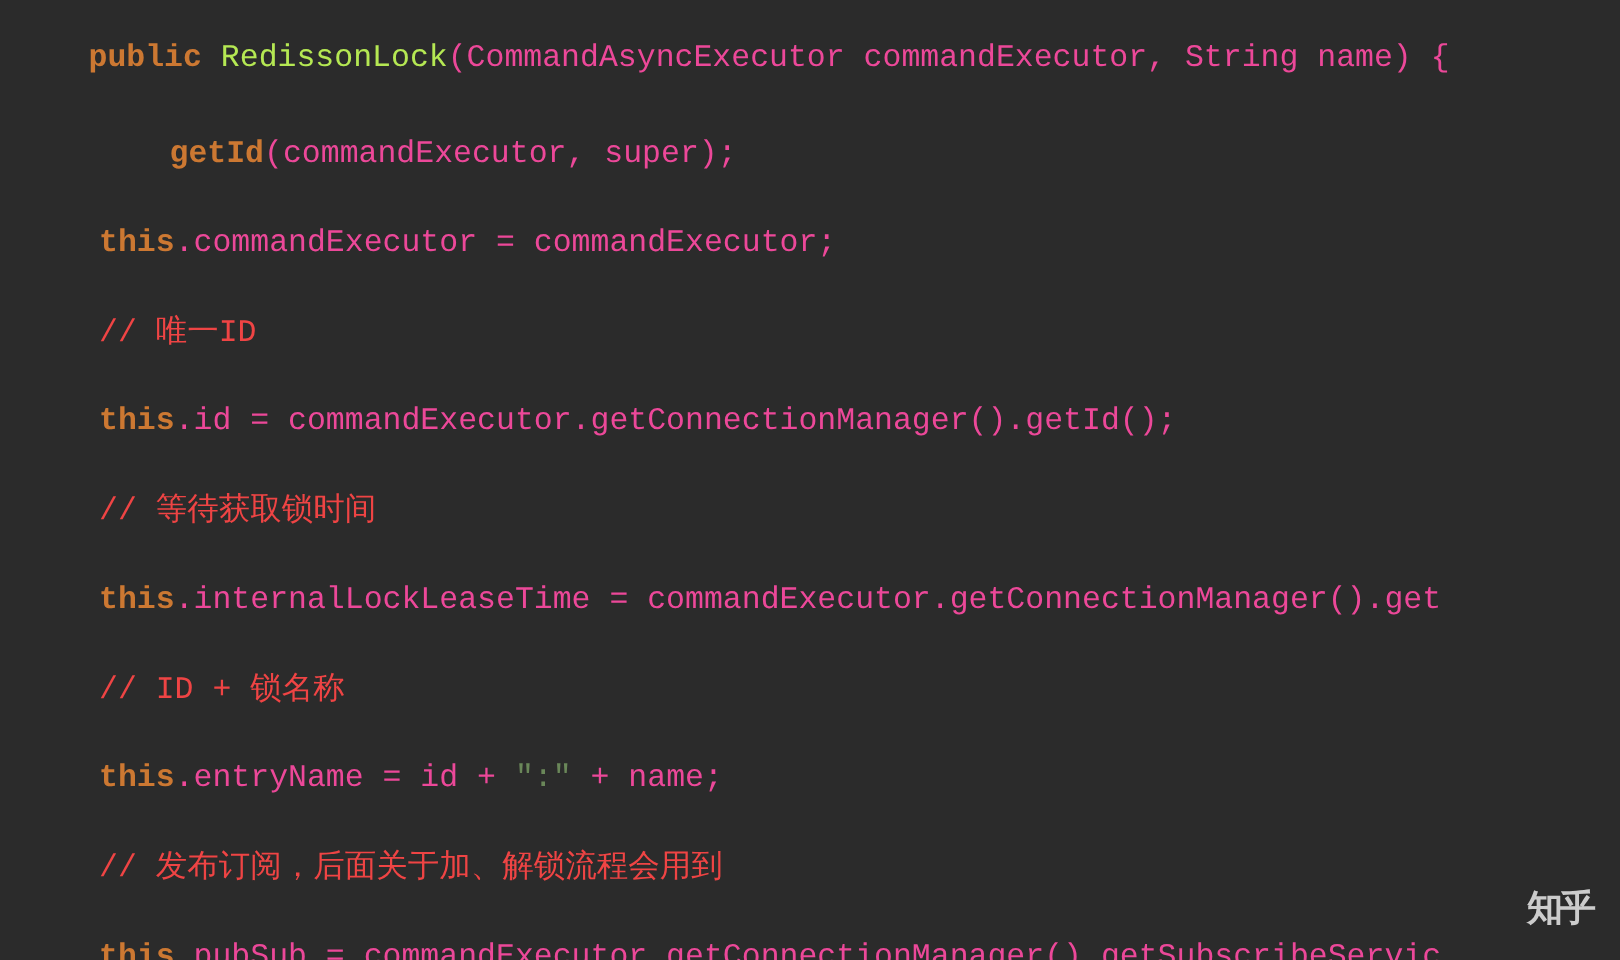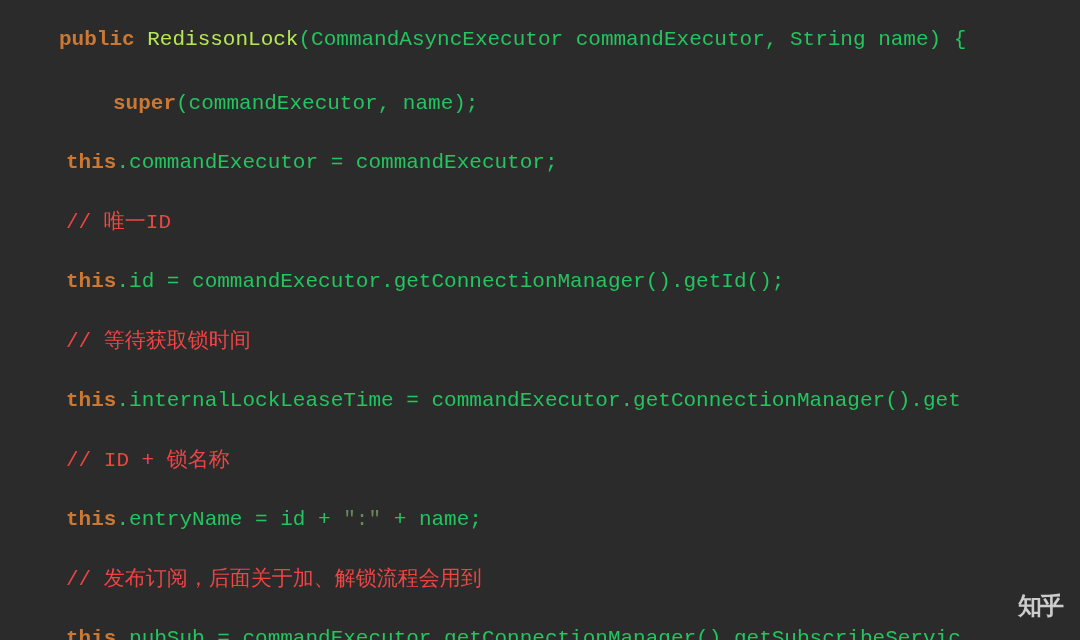--- a/index.html
+++ b/index.html
@@ -13,21 +13,21 @@
       height: 640px;
       overflow: hidden;
       position: relative;
       line-height: 1.5;
     }
     .kw { color: #cc7832; font-weight: bold; margin-left: 47px; }
     .method-name { color: #b5e853; }
     .this-kw { color: #cc7832; font-weight: bold; margin-top: 23px; }
     .comment { color: #ef4444; }
     .string { color: #6a8759; }
-    .plain { color: #22c55e; }
+    .plain { color: #ec4899; }
     .line { white-space: pre; margin-bottom: 28px; }
     .line.first { margin-bottom: 32px; }
     .indent1 { padding-left: 54px; }
     .watermark {
       position: absolute;
       bottom: 16px;
       right: 18px;
       color: #cccccc;
       font-family: "Microsoft YaHei", sans-serif;
       font-size: 22px;
@@ -42,21 +42,21 @@
       font-size: 24px;
       color: #cccccc;
       letter-spacing: -2px;
     }
   </style>
 </head>
 <body>
 
 <div class="line first"><span class="kw">public</span><span class="plain"> </span><span class="method-name">RedissonLock</span><span class="plain">(CommandAsyncExecutor commandExecutor, String name) {</span></div>
 
-<div class="line indent1"><span class="kw">super</span><span class="plain">(commandExecutor, name);</span></div>
+<div class="line indent1"><span class="kw">getId</span><span class="plain">(commandExecutor, super);</span></div>
 
 <div class="line indent1"><span class="this-kw">this</span><span class="plain">.commandExecutor = commandExecutor;</span></div>
 
 <div class="line indent1 comment">// 唯一ID</div>
 
 <div class="line indent1"><span class="this-kw">this</span><span class="plain">.id = commandExecutor.getConnectionManager().getId();</span></div>
 
 <div class="line indent1 comment">// 等待获取锁时间</div>
 
 <div class="line indent1"><span class="this-kw">this</span><span class="plain">.internalLockLeaseTime = commandExecutor.getConnectionManager().get</span></div>

